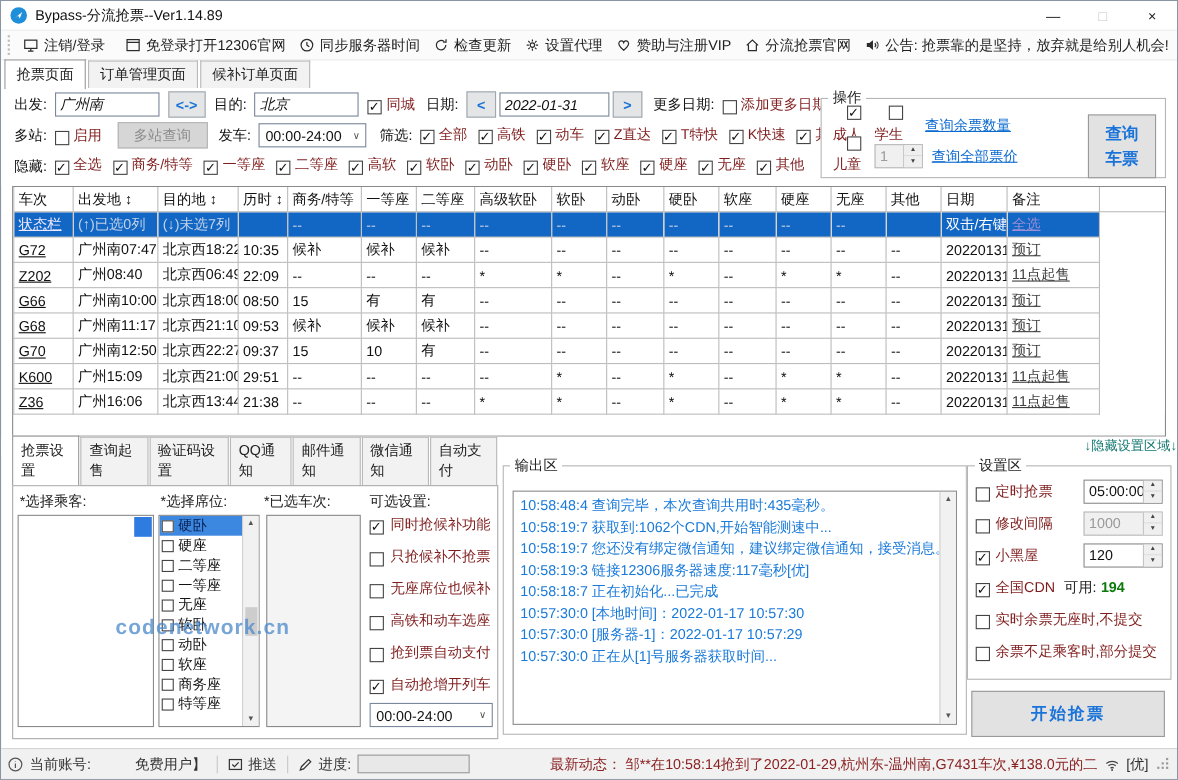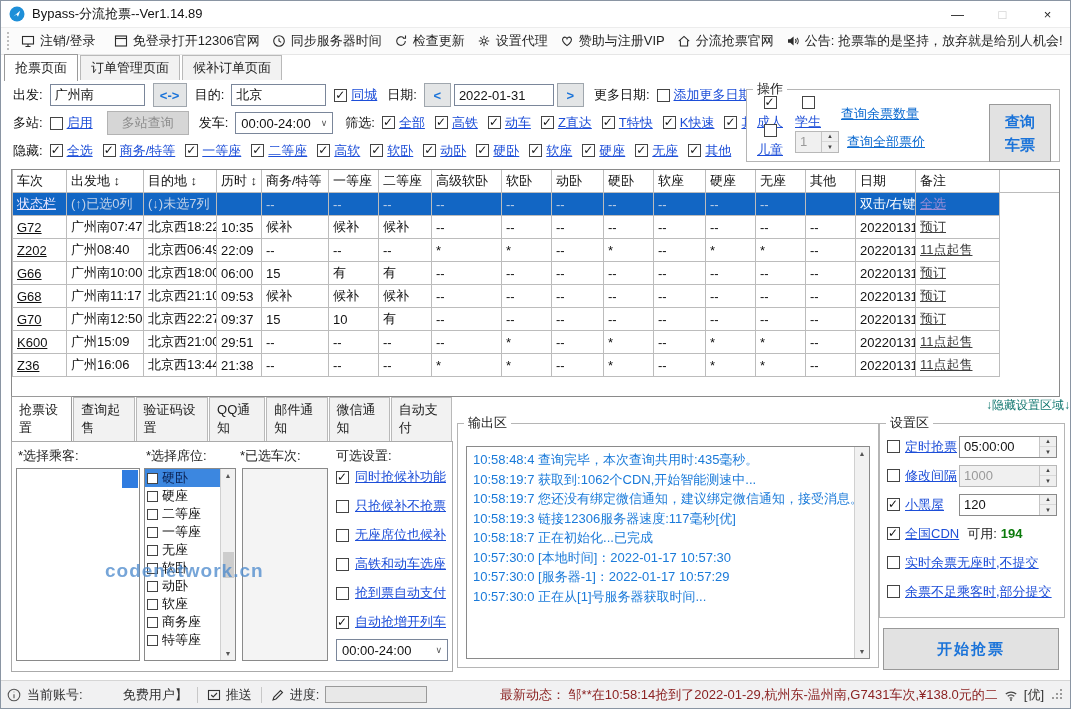--- a/index.html
+++ b/index.html
@@ -22,49 +22,49 @@
 
   
   .page-tabs{display:flex;align-items:center;height:25px;padding-left:3px;background:#fff;}
   .ptab{padding:3px 10px 4px;border:1px solid #b9b9b9;border-bottom:none;background:#f2f2f2;margin-right:2px;cursor:pointer;color:#222;}
   .ptab.active{background:#fff;position:relative;z-index:2;padding-top:4px;border-color:#9a9a9a;}
 
   
   .search-panel{height:88px;position:relative;background:#fff;padding-top:1px;}
   .form-row{display:flex;align-items:center;height:28px;padding-left:12px;white-space:nowrap;}
   .flabel{margin-right:7px;color:#111;}
-  .tinput{height:22px;border:1px solid #7a869a;padding:0 4px;font-size:13px;font-family:inherit;box-sizing:border-box;background:#fff;color:#111;}
+  .tinput{height:22px;border:1px solid #7a869a;padding:0 4px;font-size:13px;font-family:inherit;box-sizing:border-box;background:#fff;color:#111;font-style:italic;}
   .w95{width:95px;margin-right:8px;}
   .w100{width:100px;margin:0 3px;}
   .mini-btn{height:24px;min-width:34px;background:#e3e5e6;border:1px solid #9fa6ad;color:#1a73d9;font-weight:bold;font-size:13px;margin-right:8px;cursor:pointer;font-family:inherit;}
   .mini-btn.nav{min-width:27px;margin-right:0;}
   .gray-btn{height:24px;padding:0 14px;background:#d6d6d6;border:1px solid #b3b3b3;color:#8d8d8d;font-size:13px;margin-right:10px;font-family:inherit;}
   .dropdown{height:22px;border:1px solid #7a869a;background:#fff;display:inline-flex;align-items:center;padding:0 5px;box-sizing:border-box;cursor:pointer;color:#111;}
   .dropdown .chev{margin-left:auto;color:#555;font-size:9px;padding-left:6px;}
   .dd-depart{width:98px;margin-right:12px;}
-  .cb-item{display:inline-flex;align-items:center;gap:4px;white-space:nowrap;cursor:pointer;color:#1d4ed8;text-decoration:underline;}
+  .cb-item{display:inline-flex;align-items:flex-end;gap:4px;white-space:nowrap;cursor:pointer;color:#7f1d1d;}
   .cb{width:13px;height:13px;border:1px solid #444;background:#fff;display:inline-block;position:relative;box-sizing:border-box;flex:none;}
   .cb.checked::after{content:"✓";position:absolute;left:0px;top:-2px;font-size:12px;font-weight:bold;color:#101010;}
   .gap10{margin-right:10px;}
   .link{color:#0d6bd0;text-decoration:underline;cursor:pointer;}
 
   .op-box{position:absolute;right:10px;top:0;width:312px;height:80px;border:1px solid #b5b5b5;margin:0;padding:0;background:#fff;}
   .op-box legend,.out-box legend,.set-box legend{font-size:13px;padding:0 4px;margin-left:6px;color:#222;}
   .op-row{display:flex;align-items:center;height:25px;padding-left:10px;margin-top:3px;}
   .op-row .cb-item{margin-right:12px;flex-direction:column;}
   .op-row .link{margin-left:8px;}
   .spin{display:inline-flex;border:1px solid #8a8a8a;height:22px;background:#fff;box-sizing:border-box;}
   .spin .val{flex:1;display:flex;align-items:center;padding-left:4px;font-size:13px;color:#111;overflow:hidden;}
   .spin .btns{width:16px;display:flex;flex-direction:column;border-left:1px solid #c5c5c5;flex:none;}
   .spin .btns span{flex:1;font-size:6px;line-height:1;display:flex;align-items:center;justify-content:center;background:#efefef;color:#444;cursor:pointer;}
   .spin .btns span:first-child{border-bottom:1px solid #d8d8d8;}
   .spin.disabled{background:#f0f0f0;border-color:#b8b8b8;}
   .spin.disabled .val{color:#9a9a9a;}
   .w44{width:44px;}
-  .w76{width:98px;margin-left:auto;}
+  .w76{width:72px;margin-left:auto;}
   .big-btn{background:#e2e2e2;border:1px solid #999;color:#1a73d9;font-weight:bold;cursor:pointer;font-family:inherit;}
   .query{position:absolute;right:8px;top:6px;width:62px;height:58px;font-size:15px;line-height:1.55;white-space:normal;padding:0 12px;}
 
   
   .table-box{margin:0 10px;height:226px;border:1px solid #8a8a8a;background:#fff;overflow:hidden;}
   .table-box table{border-collapse:collapse;table-layout:fixed;width:100%;font-size:13px;}
   .table-box th,.table-box td{border:1px solid #bcbcbc;height:22px;padding:0 4px;text-align:left;white-space:nowrap;overflow:hidden;font-weight:normal;color:#111;}
   .table-box thead th{border-top:none;cursor:pointer;}
   th.filler,td.filler{border:none;background:#fff;}
   thead th.filler{border-bottom:1px solid #bcbcbc;}
@@ -444,21 +444,21 @@
             <td class="c-star">*</td>
             <td class="c-none">--</td>
             <td class="date-cell">20220131</td>
             <td><a class="remark-link">11点起售</a></td>
             <td class="filler"></td>
           </tr>
           <tr class="data-row">
             <td><a class="train-link">G66</a></td>
             <td>广州南10:00</td>
             <td>北京西18:00</td>
-            <td>06:00</td>
+            <td>08:50</td>
             <td class="c-avail">15</td>
             <td class="c-avail">有</td>
             <td class="c-avail">有</td>
             <td class="c-none">--</td>
             <td class="c-none">--</td>
             <td class="c-none">--</td>
             <td class="c-none">--</td>
             <td class="c-none">--</td>
             <td class="c-none">--</td>
             <td class="c-none">--</td>

